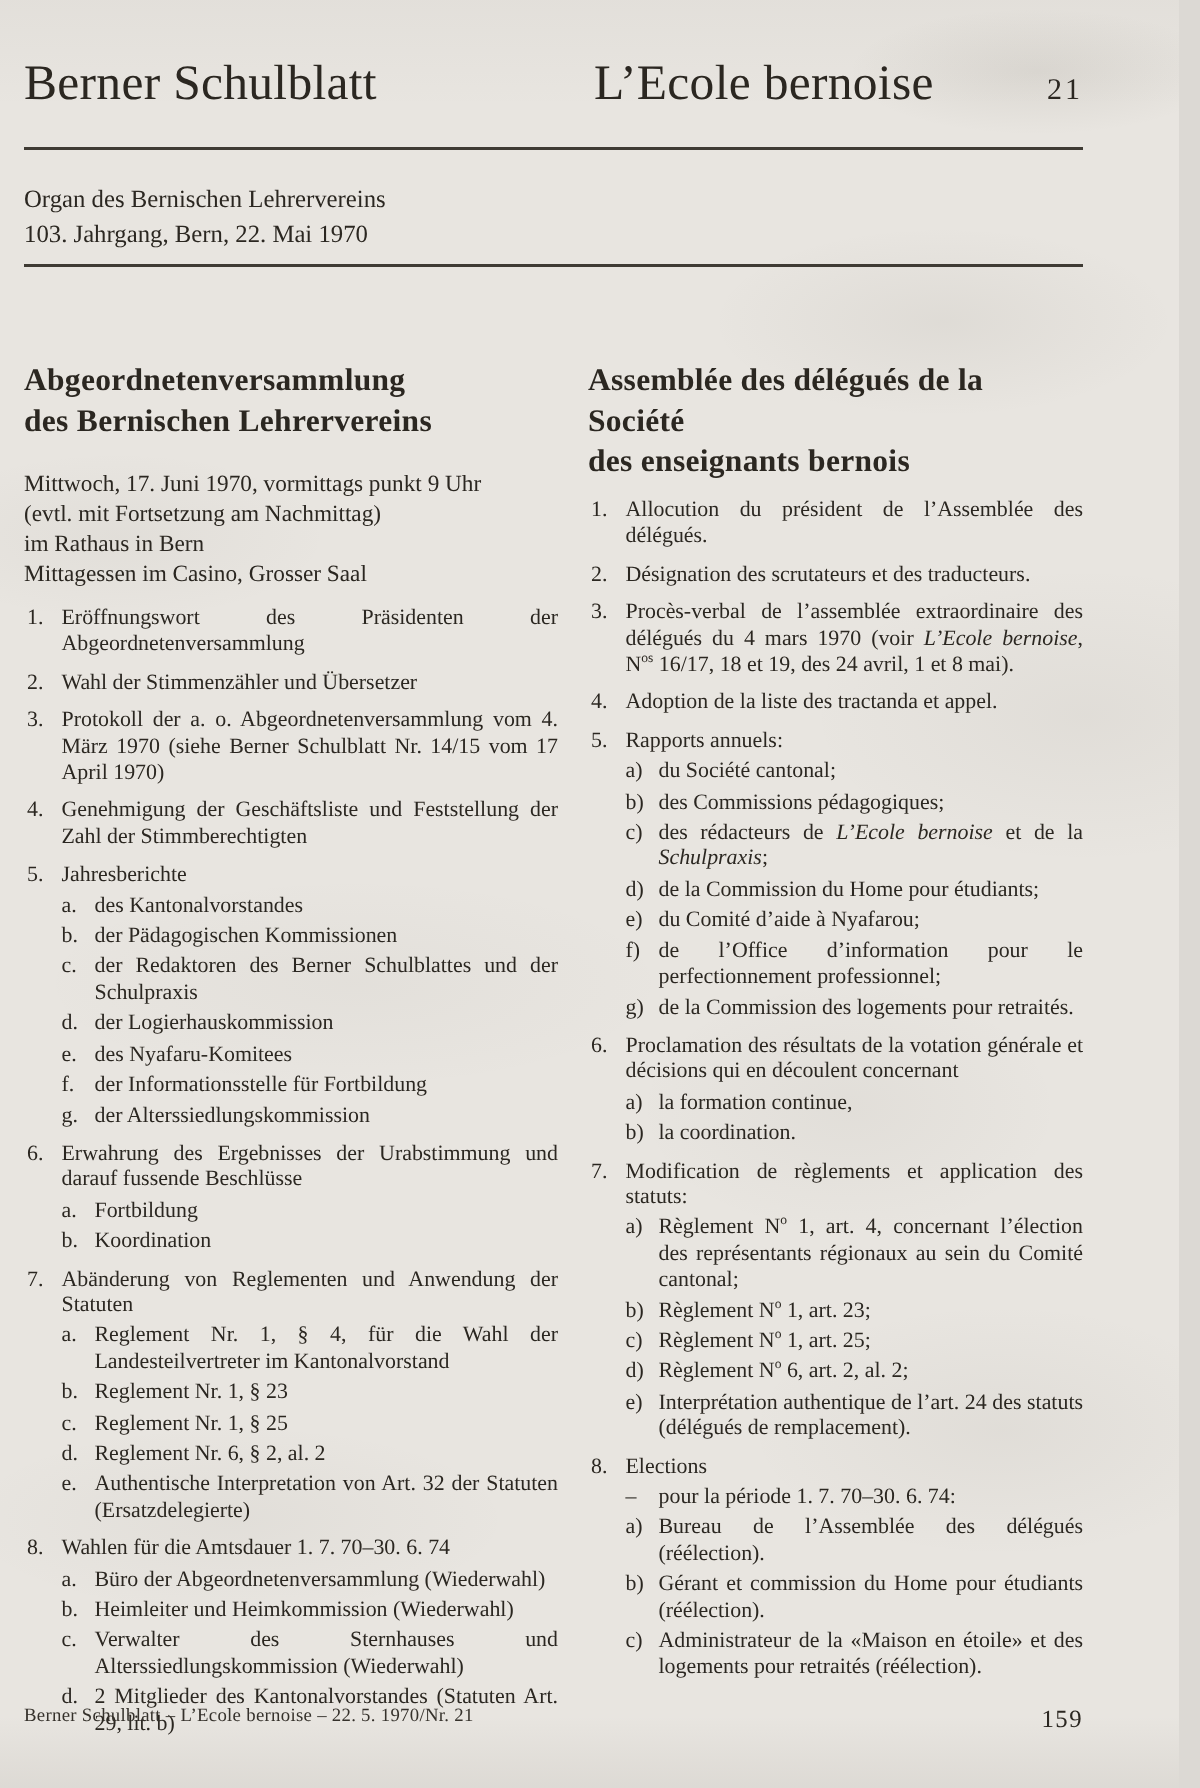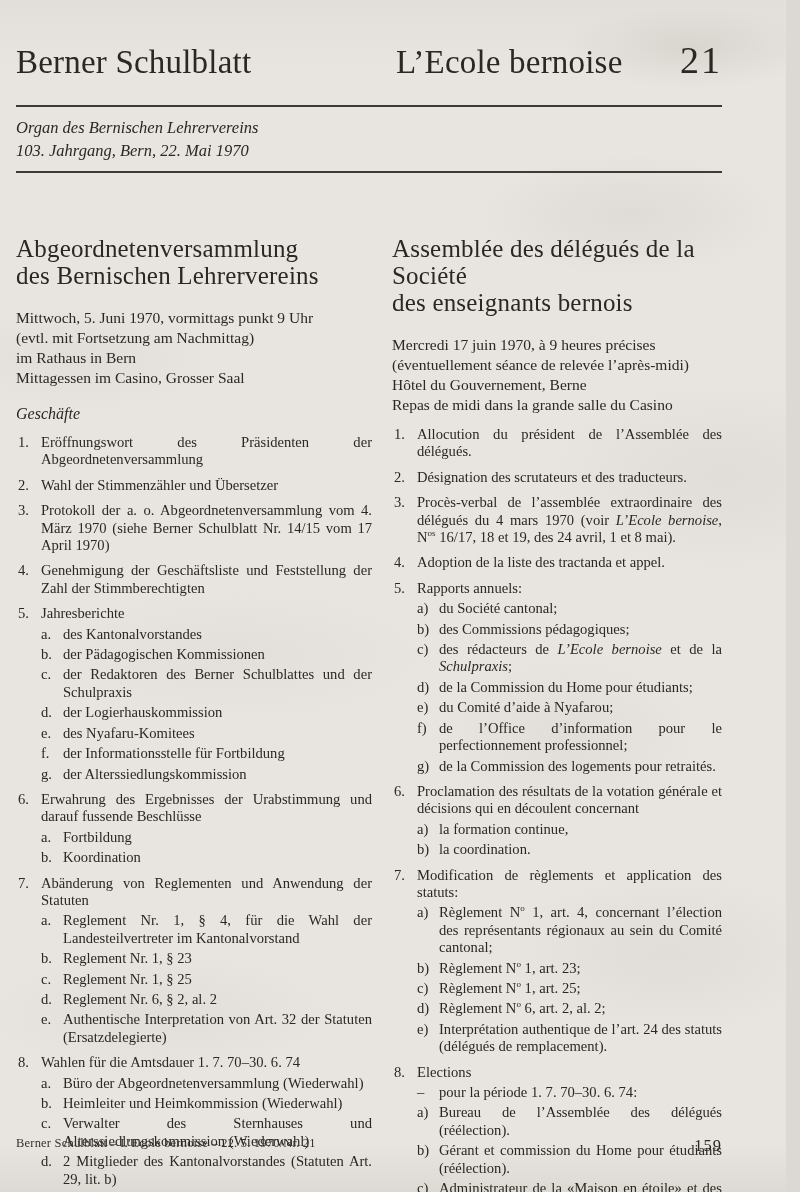--- a/index.html
+++ b/index.html
@@ -32,36 +32,36 @@
       radial-gradient(ellipse 260px 90px at 20% 85%, rgba(100,94,82,.05), transparent 70%),
       linear-gradient(180deg, rgba(90,85,75,.04) 0%, rgba(90,85,75,0) 6%, rgba(90,85,75,0) 96%, rgba(90,85,75,.08) 100%);
   }
   .content{position:absolute;left:16px;top:0;width:706px;}
 
   
   .masthead{display:flex;align-items:baseline;margin-top:38px;}
   .mast-left{width:356px;font-size:33px;letter-spacing:.2px;white-space:nowrap;}
   .mast-right{flex:1;display:flex;justify-content:space-between;align-items:baseline;margin-left:24px;}
   .mast-title{font-size:33px;letter-spacing:.2px;white-space:nowrap;}
-  .issue-no{font-size:38px;letter-spacing:2px;}
+  .issue-no{font-size:20px;letter-spacing:2px;}
 
   .rule{border:none;border-top:2px solid var(--rule);margin:0;height:0;}
   .rule-1{margin-top:23px;}
   .rule-2{margin-top:9px;}
 
-  .subtitles{display:flex;margin-top:9px;font-style:italic;}
+  .subtitles{display:flex;margin-top:21px;}
   .sub-col{font-size:16.5px;line-height:23px;}
   .sub-col.left{width:356px;}
   .sub-col.right{flex:1;margin-left:24px;}
 
   
   .main{display:flex;margin-top:62px;}
   .col{width:356px;}
   .col.right-col{width:330px;margin-left:20px;}
-  .section-title{font-size:25px;line-height:27px;font-weight:normal;margin:0;letter-spacing:.2px;}
+  .section-title{font-size:21px;line-height:27px;font-weight:bold;margin:0;letter-spacing:.2px;}
   .meeting-info{margin:19px 0 0;font-size:15.5px;line-height:20px;}
   .agenda-label{margin:17px 0 0;font-size:16px;font-style:italic;}
   ol.agenda{list-style:none;margin:11px 0 0;padding:0;font-size:14.6px;line-height:17.4px;}
   .agenda-item{display:grid;grid-template-columns:23px 1fr;column-gap:2px;margin-top:8px;}
   .agenda-item:first-child{margin-top:0;}
   .agenda-item > .num{padding-left:2px;}
   .agenda-item > .txt{text-align:justify;}
   .agenda-sub{grid-column:1 / -1;margin-left:25px;display:grid;grid-template-columns:21px 1fr;column-gap:1px;margin-top:3px;}
   .agenda-sub > .txt{text-align:justify;}
   sup{font-size:.62em;line-height:0;vertical-align:super;letter-spacing:0;}
@@ -100,26 +100,25 @@
     <hr class="rule rule-2">
 
     <div class="main">
 
       <div class="col left-col">
         <h2 class="section-title">
           <span>Abgeordnetenversammlung</span><br>
           <span>des Bernischen Lehrervereins</span>
         </h2>
         <p class="meeting-info">
-          <span>Mittwoch, 5. Juni 1970, vormittags punkt 9 Uhr</span><br>
+          <span>Mittwoch, 17. Juni 1970, vormittags punkt 9 Uhr</span><br>
           <span>(evtl. mit Fortsetzung am Nachmittag)</span><br>
           <span>im Rathaus in Bern</span><br>
           <span>Mittagessen im Casino, Grosser Saal</span>
         </p>
-        <p class="agenda-label">Geschäfte</p>
         <ol class="agenda">
             <li class="agenda-item">
               <span class="num">1.</span>
               <span class="txt">Eröffnungswort des Präsidenten der Abgeordnetenversammlung</span>
             </li>
             <li class="agenda-item">
               <span class="num">2.</span>
               <span class="txt">Wahl der Stimmenzähler und Übersetzer</span>
             </li>
             <li class="agenda-item">
@@ -219,26 +218,20 @@
               </div>
             </li>
           </ol>
       </div>
 
       <div class="col right-col">
         <h2 class="section-title">
           <span>Assemblée des délégués de la Société</span><br>
           <span>des enseignants bernois</span>
         </h2>
-        <p class="meeting-info">
-          <span>Mercredi 17 juin 1970, à 9 heures précises</span><br>
-          <span>(éventuellement séance de relevée l’après-midi)</span><br>
-          <span>Hôtel du Gouvernement, Berne</span><br>
-          <span>Repas de midi dans la grande salle du Casino</span>
-        </p>
         <ol class="agenda">
             <li class="agenda-item">
               <span class="num">1.</span>
               <span class="txt">Allocution du président de l’Assemblée des délégués.</span>
             </li>
             <li class="agenda-item">
               <span class="num">2.</span>
               <span class="txt">Désignation des scrutateurs et des traducteurs.</span>
             </li>
             <li class="agenda-item">

